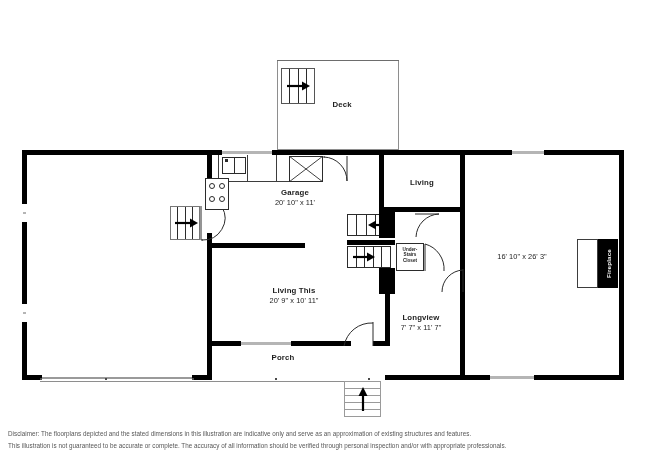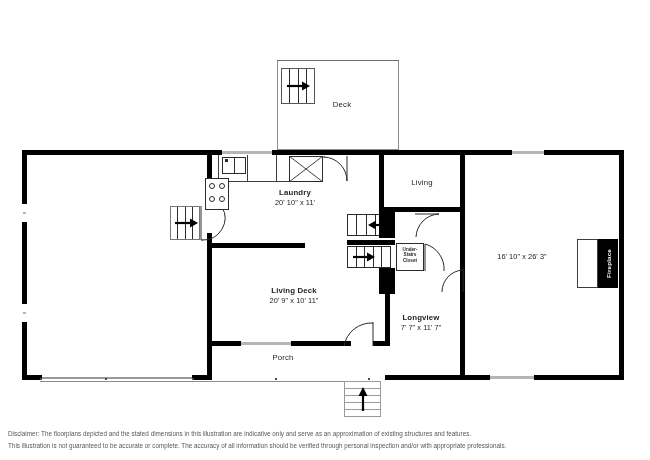--- a/index.html
+++ b/index.html
@@ -86,21 +86,21 @@
     font-size: 7.8px;
     font-weight: bold;
     color: #1d1d1d;
     letter-spacing: 0.15px;
   }
   .room-label .dim {
     font-size: 7.4px;
     color: #242424;
     letter-spacing: 0.05px;
   }
-  .room-label.plain .name { font-weight: normal; }
+  .room-label.plain .name { font-weight: bold; }
 
   
   .closet-label {
     position: absolute;
     text-align: center;
     line-height: 1.18;
     font-size: 4.6px;
     color: #1d1d1d;
     font-weight: bold;
     white-space: nowrap;
@@ -242,21 +242,21 @@
       <line x1="1" y1="6" x2="17" y2="6" stroke="#000" stroke-width="2.2"></line>
       <polygon points="16,1.5 24,6 16,10.5" fill="#000"></polygon>
     </svg>
 
     <svg class="arrow" style="left:200px; top:204px;" width="26" height="38" viewBox="0 0 26 38">
       <path d="M1 2 L1 36 L3 36" stroke="#2b2b2b" stroke-width="1" fill="none"></path>
       <path d="M2 36 A 22 22 0 0 0 22 3" stroke="#2b2b2b" stroke-width="1" fill="none"></path>
     </svg>
 
     <div class="room-label" style="left:240px; top:188px; width:110px;">
-      <div class="name">Laundry</div>
+      <div class="name">Garage</div>
       <div class="dim">20' 10" x 11'</div>
     </div>
 
     <div class="thin" style="left:218px; top:155px; width:1px; height:27px; background:#3d3d3d;"></div>
     <div class="thin" style="left:218px; top:181px; width:58px; height:1px; background:#3d3d3d;"></div>
     <div class="thin" style="left:247px; top:155px; width:1px; height:27px; background:#3d3d3d;"></div>
     <div class="thin" style="left:276px; top:155px; width:1px; height:27px; background:#3d3d3d;"></div>
     <div class="thin" style="left:276px; top:181px; width:44px; height:1px; background:#3d3d3d;"></div>
 
     <div class="appl" style="left:222px; top:157px; width:24px; height:17px;"></div>
@@ -333,21 +333,21 @@
     </div>
 
     <svg class="arrow" style="left:424px; top:243px;" width="22" height="30" viewBox="0 0 22 30">
       <line x1="1" y1="1" x2="1" y2="28" stroke="#2b2b2b" stroke-width="1"></line>
       <path d="M1 1 A 26 26 0 0 1 20 28" stroke="#2b2b2b" stroke-width="1" fill="none"></path>
     </svg>
 
     <div class="wall" style="left:207px; top:243px; width:98px; height:5px;"></div>
 
     <div class="room-label" style="left:238px; top:286px; width:112px;">
-      <div class="name">Living Deck</div>
+      <div class="name">Living This</div>
       <div class="dim">20' 9" x 10' 11"</div>
     </div>
 
     <div class="wall" style="left:207px; top:341px; width:34px; height:5px;"></div>
     <div class="thin" style="left:241px; top:342px; width:50px; height:3px; background:#b5b5b5;"></div>
     <div class="wall" style="left:291px; top:341px; width:60px; height:5px;"></div>
     <div class="gap" style="left:351px; top:341px; width:22px; height:5px;"></div>
     <div class="wall" style="left:373px; top:341px; width:12px; height:5px;"></div>
 
     <svg class="arrow" style="left:340px; top:318px;" width="34" height="30" viewBox="0 0 34 30">

